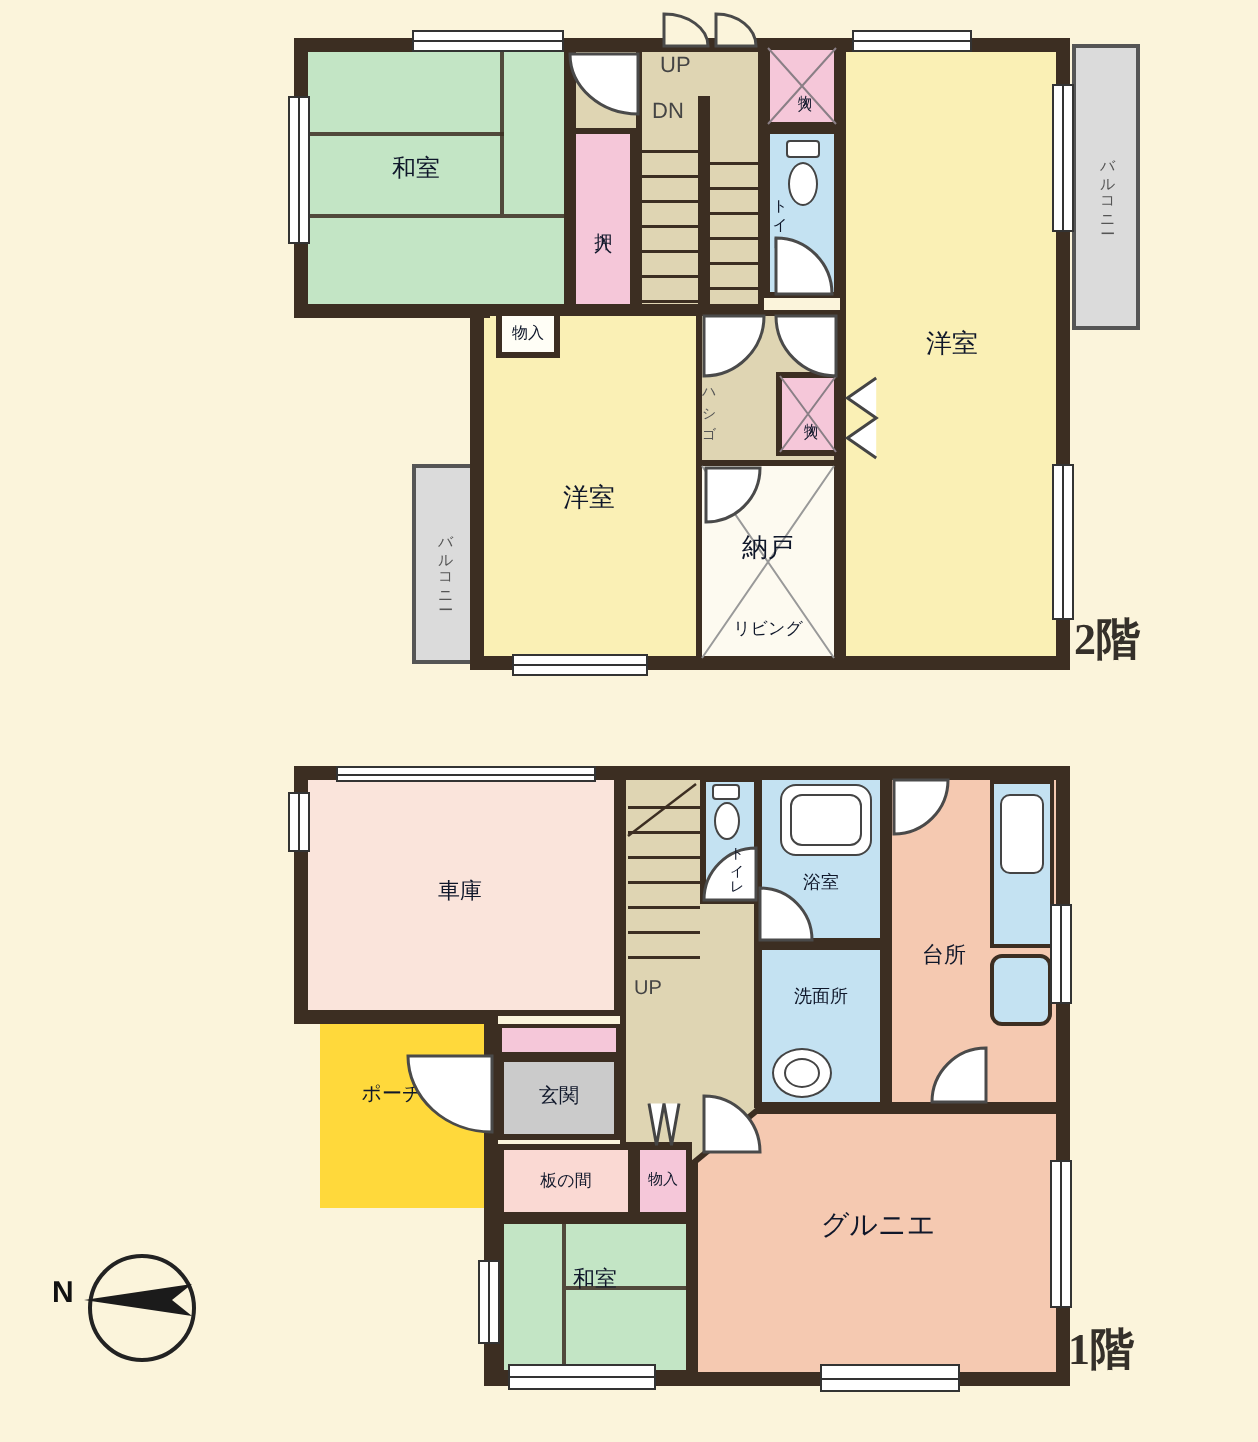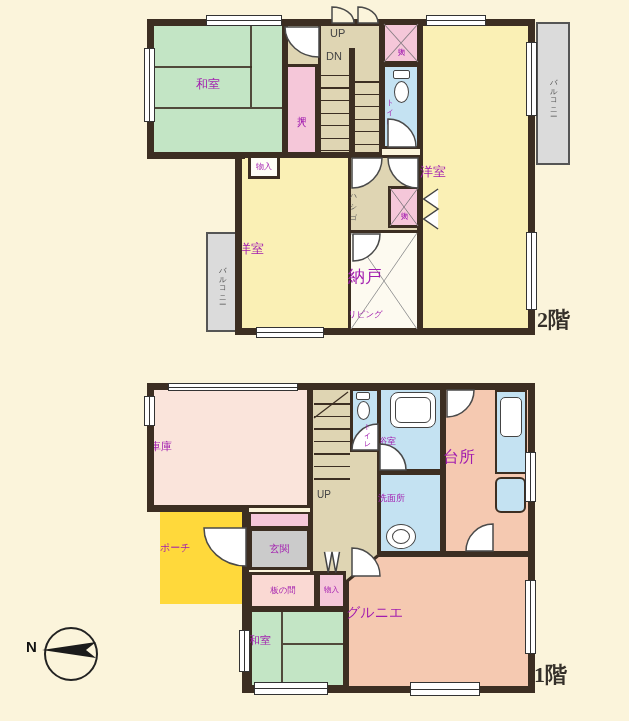--- a/index.html
+++ b/index.html
@@ -2,22 +2,22 @@
 <html><head>
 <meta charset="utf-8">
 <style>
   html,body{margin:0;padding:0;}
   #canvas{
     position:relative;width:629px;height:721px;background:#FBF4DB;overflow:hidden;
     font-family:"Liberation Sans",sans-serif;color:#3F3A33;
   }
   .wall{position:absolute;background:#3C2E22;}
   .rm{position:absolute;box-sizing:border-box;border:3px solid #3C2E22;}
-  .lbl{position:absolute;color:#a21caf;line-height:1.15;white-space:nowrap;}
-  .lbl.c{text-align:left;}
+  .lbl{position:absolute;color:#0f172a;line-height:1.15;white-space:nowrap;}
+  .lbl.c{text-align:center;}
   .vtext{writing-mode:vertical-rl;text-orientation:upright;letter-spacing:1px;}
   .win{position:absolute;background:#fff;border:1px solid #333;box-sizing:border-box;z-index:6;}
   .win.h{background-image:linear-gradient(#333,#333);background-size:100% 1px;background-position:center;background-repeat:no-repeat;}
   .win.v{background-image:linear-gradient(#333,#333);background-size:1px 100%;background-position:center;background-repeat:no-repeat;}
   .door,.bifold,.xmark,.diag{position:absolute;z-index:5;overflow:visible;}
   .treads{position:absolute;background:repeating-linear-gradient(to bottom,transparent 0,transparent 11px,#3C2E22 11px,#3C2E22 12.5px);}
   .tline{position:absolute;background:#3C2E22;opacity:.85;}
   .fixture{position:absolute;background:#fff;border:1.5px solid #444;box-sizing:border-box;}
   .floorlab{position:absolute;font-family:"Liberation Serif",serif;font-weight:600;font-size:22px;color:#35302A;}
   .balc{position:absolute;box-sizing:border-box;background:#DBDBDB;border:2px solid #555;display:flex;align-items:center;justify-content:center;}.z3{z-index:3}.z4{z-index:4}
@@ -69,21 +69,21 @@
       <span class="lbl vtext" style="position:static;font-size:7px;z-index:6;">物入</span>
     </div>
     <svg class="xmark" style="left:390px;top:188px;width:28px;height:38px;" viewBox="0 0 10 10" preserveAspectRatio="none">
         <path d="M0,0 L10,10 M10,0 L0,10" stroke="#8a7f86" stroke-width="1" fill="none" vector-effect="non-scaling-stroke"></path>
       </svg>
 
     <div class="rm" style="left:348px;top:230px;width:72px;height:102px;background:#FDFAF0;"></div>
     <svg class="xmark" style="left:351px;top:233px;width:66px;height:96px;" viewBox="0 0 10 10" preserveAspectRatio="none">
         <path d="M0,0 L10,10 M10,0 L0,10" stroke="#999" stroke-width="1" fill="none" vector-effect="non-scaling-stroke"></path>
       </svg>
-    <div class="lbl c" style="left:348px;top:267px;width:72px;font-size:17px;z-index:6;">納戸</div>
+    <div class="lbl c" style="left:348px;top:267px;width:72px;font-size:13px;z-index:6;">納戸</div>
     <div class="lbl c" style="left:348px;top:310px;width:72px;font-size:8.5px;z-index:6;">リビング</div>
 
     <div class="rm" style="left:382px;top:22px;width:38px;height:42px;background:#F5C7D9;display:flex;align-items:center;justify-content:center;z-index:4;">
       <span class="lbl vtext" style="position:static;font-size:7px;z-index:6;">物入</span>
     </div>
     <svg class="xmark" style="left:384px;top:24px;width:34px;height:38px;" viewBox="0 0 10 10" preserveAspectRatio="none">
         <path d="M0,0 L10,10 M10,0 L0,10" stroke="#8a7f86" stroke-width="1" fill="none" vector-effect="non-scaling-stroke"></path>
       </svg>
 
     <div class="rm" style="left:382px;top:64px;width:38px;height:85px;background:#C4E2F2;"></div>
@@ -168,21 +168,21 @@
     <svg class="door" style="left:380px;top:444px;width:26px;height:26px;transform:scaleY(-1);" viewBox="0 0 40 40" preserveAspectRatio="none">
         <path d="M0,0 L40,0 A40,40 0 0 1 0,40 Z" fill="#fff" stroke="#4a4a4a" stroke-width="1.5" vector-effect="non-scaling-stroke"></path>
       </svg>
 
     <div class="rm" style="left:378px;top:472px;width:65px;height:82px;background:#C4E2F2;"></div>
     <div class="lbl c" style="left:378px;top:493px;width:65px;font-size:9px;">洗面所</div>
     <div class="fixture" style="left:386px;top:524px;width:30px;height:25px;border-radius:50%;"></div>
     <div class="fixture" style="left:392px;top:529px;width:18px;height:15px;border-radius:50%;border-width:1px;"></div>
 
     <div class="rm" style="left:443px;top:386px;width:89px;height:168px;background:#F5C9B1;"></div>
-    <div class="lbl c" style="left:443px;top:448px;width:58px;font-size:16px;">台所</div>
+    <div class="lbl c" style="left:443px;top:472px;width:58px;font-size:11px;">台所</div>
     <div class="rm" style="left:495px;top:390px;width:32px;height:84px;background:#C4E2F2;border-width:2px;"></div>
     <div class="fixture" style="left:500px;top:397px;width:22px;height:40px;border-radius:5px;"></div>
     <div class="rm" style="left:495px;top:477px;width:31px;height:36px;background:#C4E2F2;border-width:2px;border-radius:6px;"></div>
     <svg class="door" style="left:447px;top:390px;width:27px;height:27px;" viewBox="0 0 40 40" preserveAspectRatio="none">
         <path d="M0,0 L40,0 A40,40 0 0 1 0,40 Z" fill="#fff" stroke="#4a4a4a" stroke-width="1.5" vector-effect="non-scaling-stroke"></path>
       </svg>
     <svg class="door" style="left:466px;top:524px;width:27px;height:27px;transform:scale(-1,-1);" viewBox="0 0 40 40" preserveAspectRatio="none">
         <path d="M0,0 L40,0 A40,40 0 0 1 0,40 Z" fill="#fff" stroke="#4a4a4a" stroke-width="1.5" vector-effect="non-scaling-stroke"></path>
       </svg>
 

